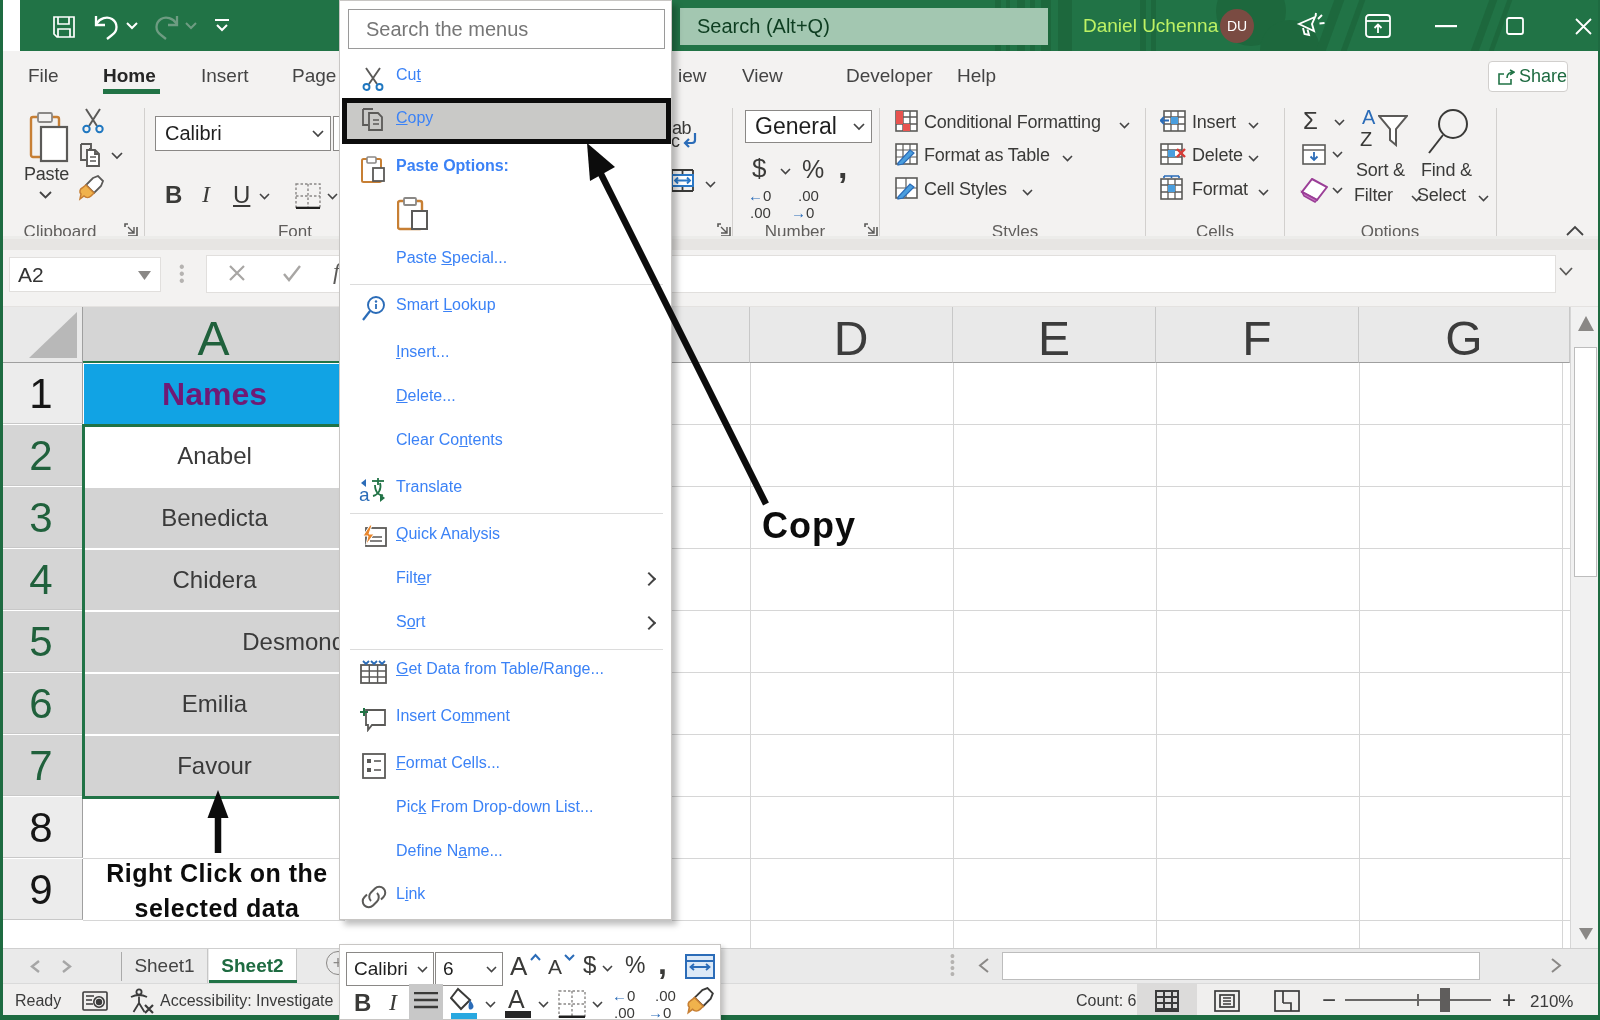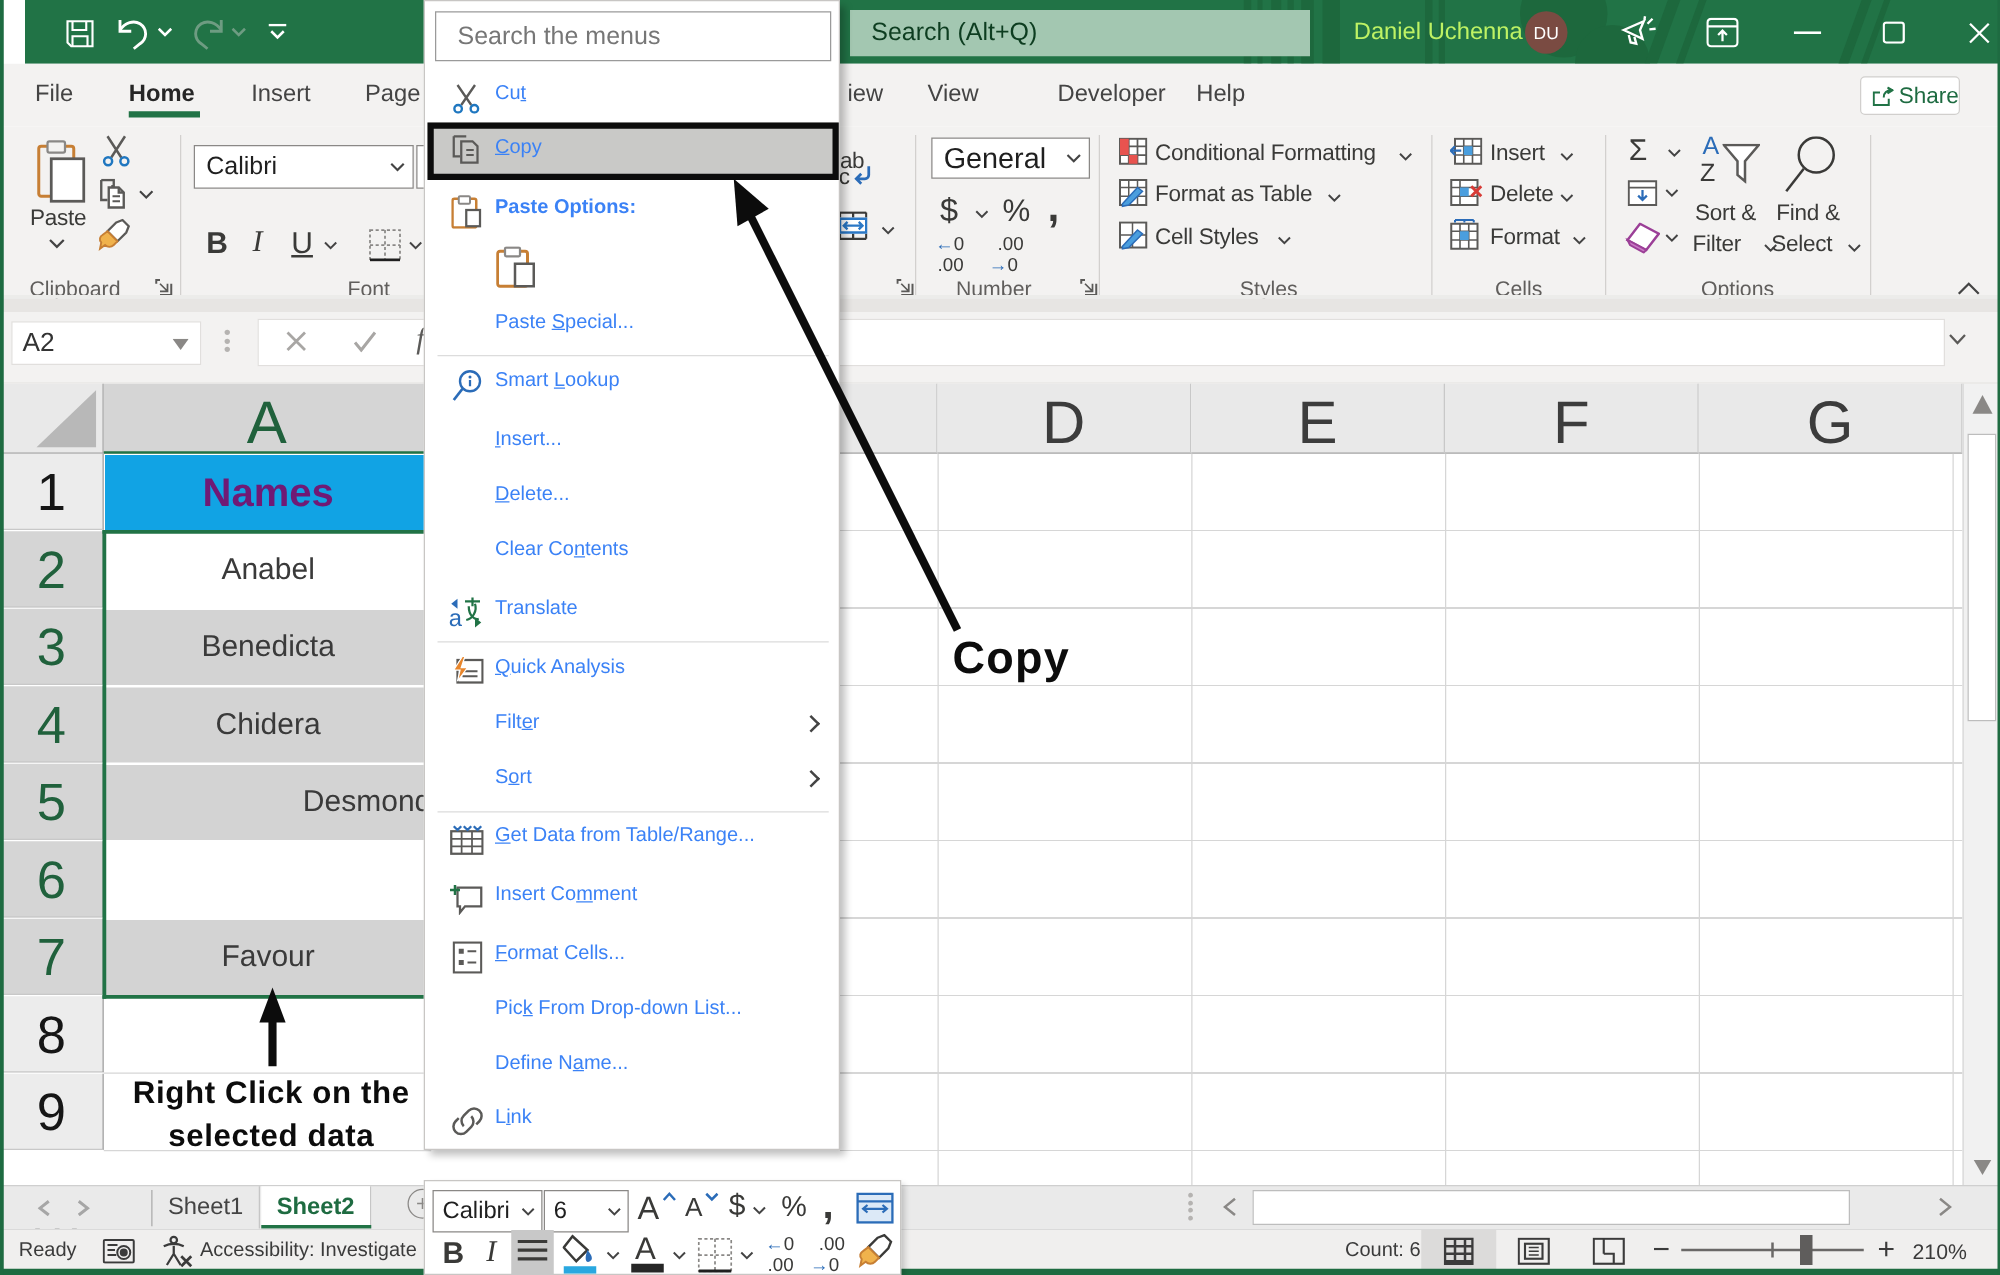--- a/index.html
+++ b/index.html
@@ -401,20 +401,21 @@
     <div class="abs" style="left:953px;top:56px;width:1px;height:585px;background:#d6d6d6;"></div>
     <div class="abs" style="left:1156px;top:56px;width:1px;height:585px;background:#d6d6d6;"></div>
     <div class="abs" style="left:1359px;top:56px;width:1px;height:585px;background:#d6d6d6;"></div>
     <div class="abs" style="left:1562px;top:56px;width:1px;height:585px;background:#d6d6d6;"></div>
 
     <div class="cell" style="left:84px;top:57px;width:261px;height:60px;background:#11a3e4;color:#701a75;font-weight:bold;font-size:32px;line-height:60px;">Names</div>
     <div class="cell" style="left:84px;top:119px;width:261px;height:60px;background:#fff;line-height:60px;">Anabel</div>
     <div class="cell" style="left:84px;top:181px;width:261px;height:60px;background:#d3d3d3;line-height:60px;">Benedicta</div>
     <div class="cell" style="left:84px;top:243px;width:261px;height:60px;background:#d3d3d3;line-height:60px;">Chidera</div>
     <div class="cell" style="left:84px;top:305px;width:261px;height:60px;background:#d3d3d3;line-height:60px;text-align:right;">Desmond</div>
+    <div class="cell" style="left:84px;top:367px;width:261px;height:60px;background:#d3d3d3;line-height:60px;">Emilia</div>
     <div class="cell" style="left:84px;top:429px;width:261px;height:60px;background:#d3d3d3;line-height:60px;">Favour</div>
 
     <div class="abs" style="left:82px;top:117px;width:263px;height:3px;background:#217346;"></div>
     <div class="abs" style="left:82px;top:489px;width:263px;height:3px;background:#217346;"></div>
     <div class="abs" style="left:82px;top:117px;width:3px;height:375px;background:#217346;"></div>
 
     <div class="abs" style="left:83px;top:551px;width:262px;height:1px;background:#d6d6d6;"></div>
     <div class="abs" style="left:83px;top:613px;width:262px;height:1px;background:#d6d6d6;"></div>
   </div>
   <div class="abs" id="vscroll">

